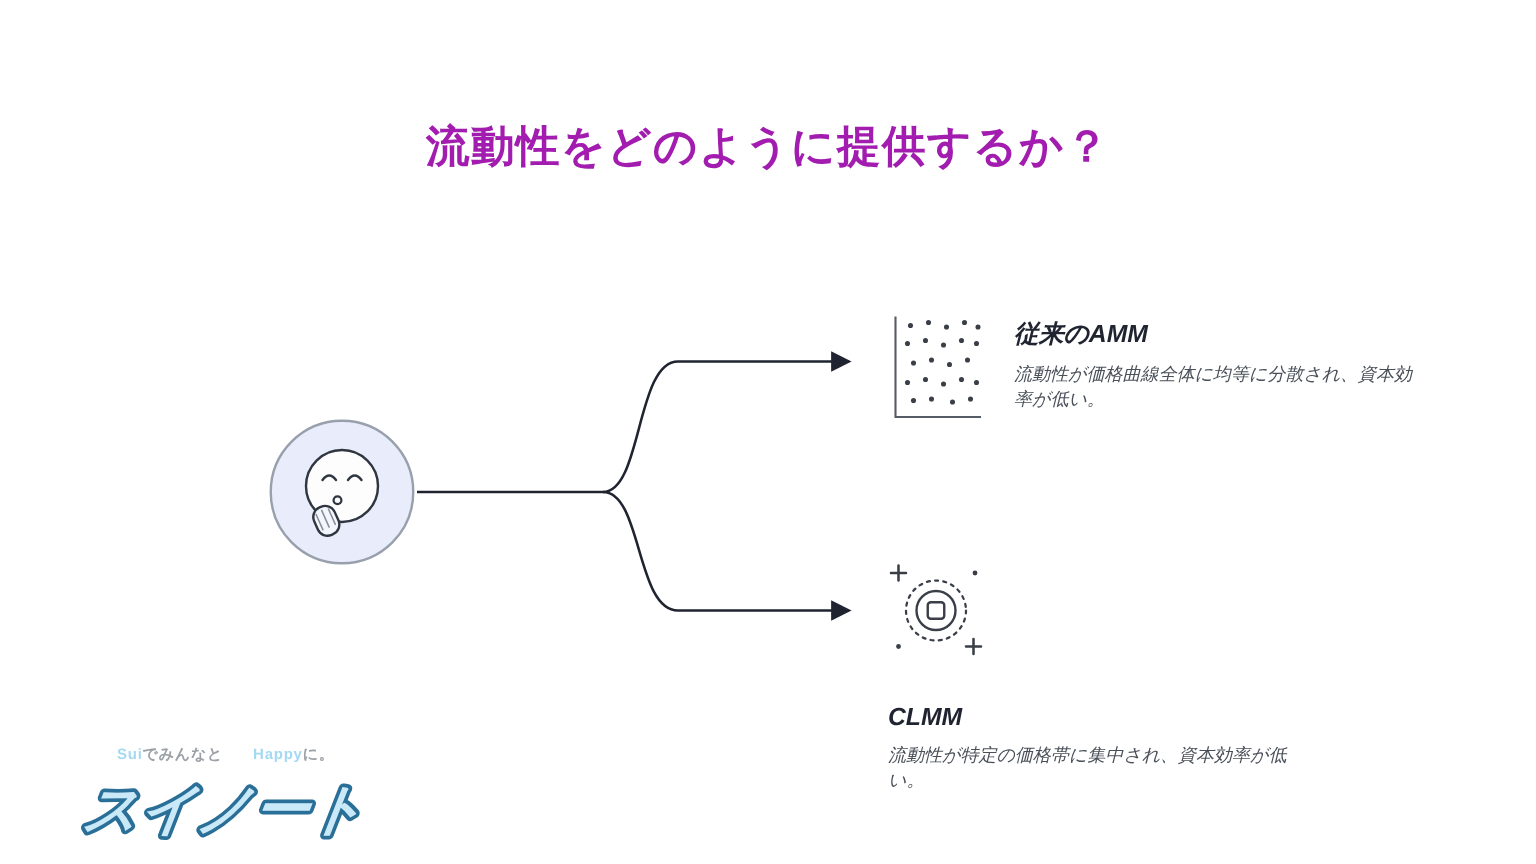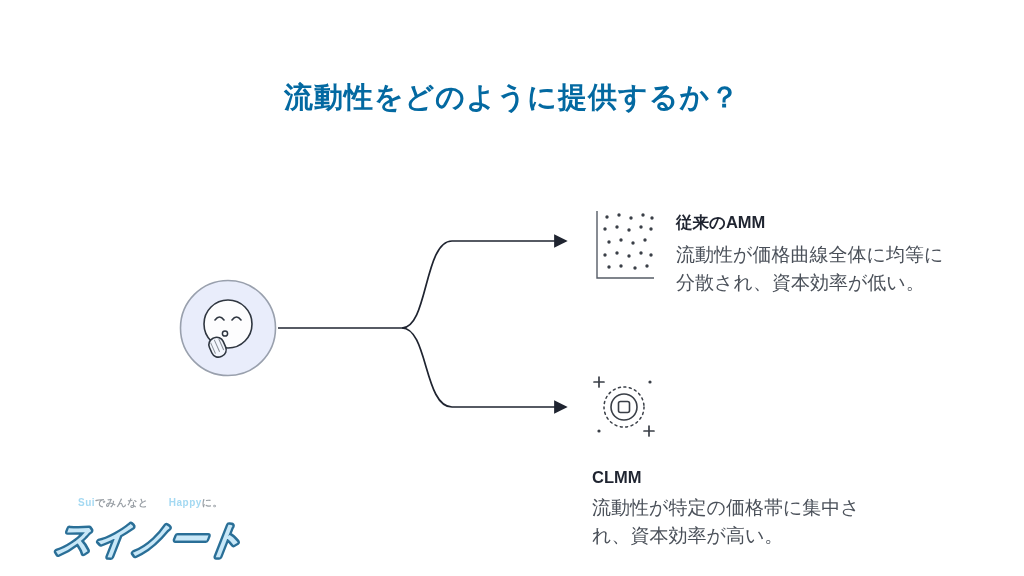--- a/index.html
+++ b/index.html
@@ -11,50 +11,50 @@
     font-family:"Liberation Sans","DejaVu Sans",sans-serif;
   }
   .title{
     position:absolute;
     top:78px;left:0;width:100%;
     margin:0;
     text-align:center;
     font-size:29px;
     font-weight:700;
     letter-spacing:1px;
-    color:#0369a1;
+    color:#a21caf;
   }
   .connector{
     position:absolute;top:0;left:0;
     width:1024px;height:576px;
     pointer-events:none;
   }
   .thinker{
     position:absolute;
     left:178px;top:278px;
     width:100px;height:100px;
   }
   .branch{
     position:absolute;
     display:flex;
     align-items:flex-start;
     gap:20px;
   }
   .branch-top{left:592px;top:208px;}
   .branch-bottom{left:592px;top:374px;flex-direction:column;}
   .branch .icon{flex:0 0 auto;}
-  .branch-text{width:280px;}
+  .branch-text{width:280px;font-style:italic;}
   .branch-heading{
     font-size:16.5px;
     font-weight:700;
     color:#1f2430;
     margin:4px 0 7px 0;
   }
   .branch-desc{
-    font-size:19px;
+    font-size:12px;
     line-height:1.45;
     color:#4a5059;
     width:274px;
   }
   .footer{
     position:absolute;
     left:42px;top:496px;
     width:260px;
   }
   .tagline{
@@ -143,21 +143,21 @@
         <circle cx="32" cy="33" r="13" fill="none" stroke="#3a3f47" stroke-width="1.6"></circle>
         <rect x="26.5" y="27.5" width="11" height="11" rx="2" fill="none" stroke="#3a3f47" stroke-width="1.6"></rect>
         <path d="M7,3 V13 M2,8 H12" stroke="#3a3f47" stroke-width="1.7" stroke-linecap="round"></path>
         <path d="M57,52 V62 M52,57 H62" stroke="#3a3f47" stroke-width="1.7" stroke-linecap="round"></path>
         <circle cx="58" cy="8" r="1.6" fill="#3a3f47"></circle>
         <circle cx="7" cy="57" r="1.6" fill="#3a3f47"></circle>
       </svg>
     </div>
     <div class="branch-text">
       <div class="branch-heading">CLMM</div>
-      <div class="branch-desc">流動性が特定の価格帯に集中され、資本効率が高い。</div>
+      <div class="branch-desc">流動性が特定の価格帯に集中され、資本効率が低い。</div>
     </div>
   </div>
 
   <div class="footer">
     <div class="tagline">
       <span class="blue">Sui</span><span class="gray">でみんなと</span><span class="blue">Happy</span><span class="gray">に。</span>
     </div>
     <svg class="logo-svg" width="250" height="58" viewBox="0 0 250 58" aria-hidden="true">
       <text x="18" y="42" transform="skewX(-8)" font-family="Liberation Sans, DejaVu Sans, sans-serif" font-size="37" font-weight="bold" font-style="italic" paint-order="stroke" stroke="#2a6f97" stroke-width="5" stroke-linejoin="round" fill="#c9e8f8">スイノート</text>
     </svg>

